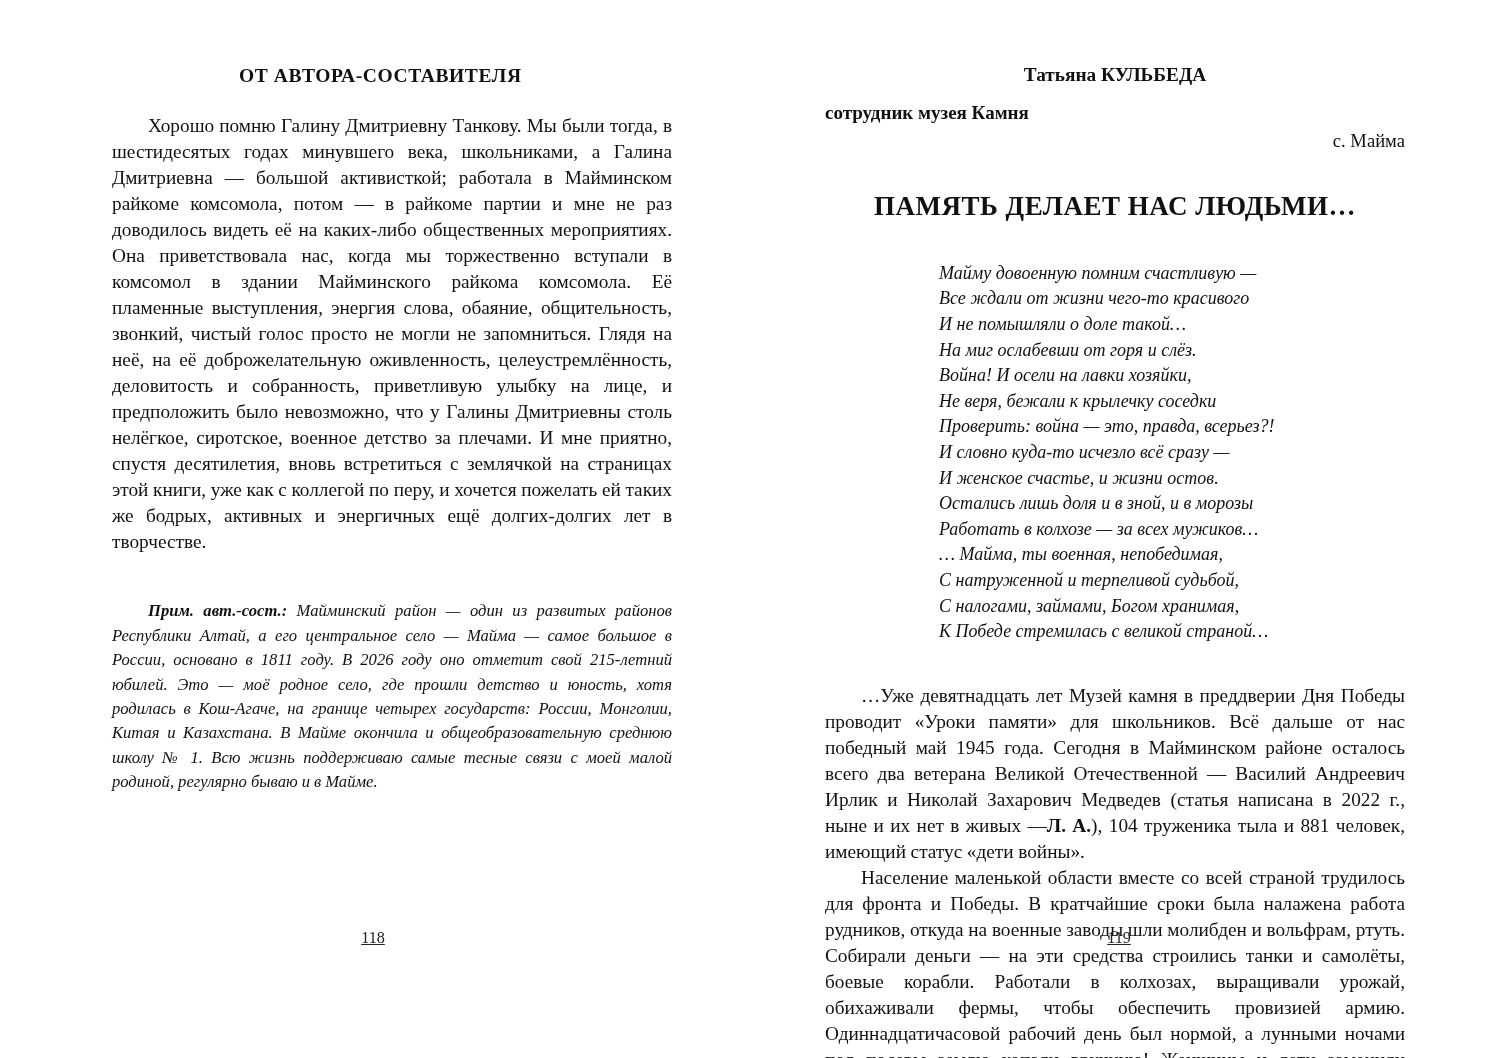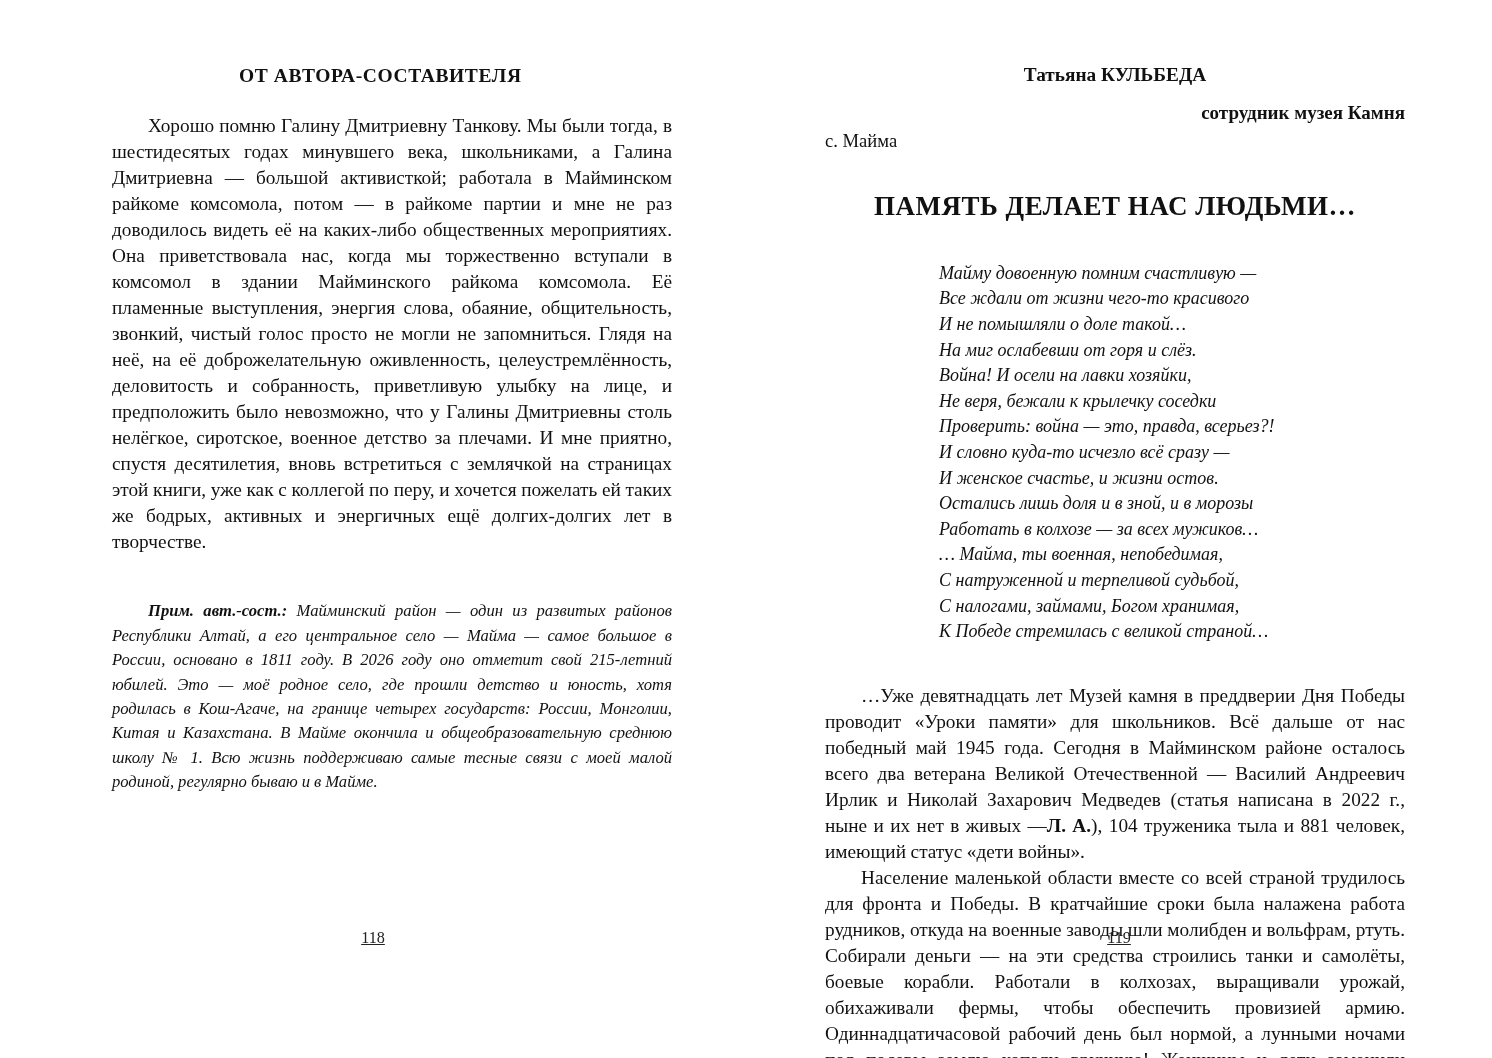--- a/index.html
+++ b/index.html
@@ -78,28 +78,28 @@
   
 
   .author-name {
     text-align: center;
     font-size: 19.3px;
     font-weight: bold;
     margin: 3px 0 0 0;
     line-height: 1.25;
   }
   .author-role {
-    text-align: right;
+    text-align: left;
     font-size: 19.0px;
     font-weight: bold;
     margin: 14px 0 0 0;
     line-height: 1.25;
   }
   .author-place {
-    text-align: left;
+    text-align: right;
     font-size: 18.6px;
     margin: 4px 0 0 0;
     line-height: 1.25;
   }
   .piece-title {
     text-align: center;
     font-size: 27px;
     font-weight: bold;
     letter-spacing: 0.5px;
     margin: 38px 0 0 0;

